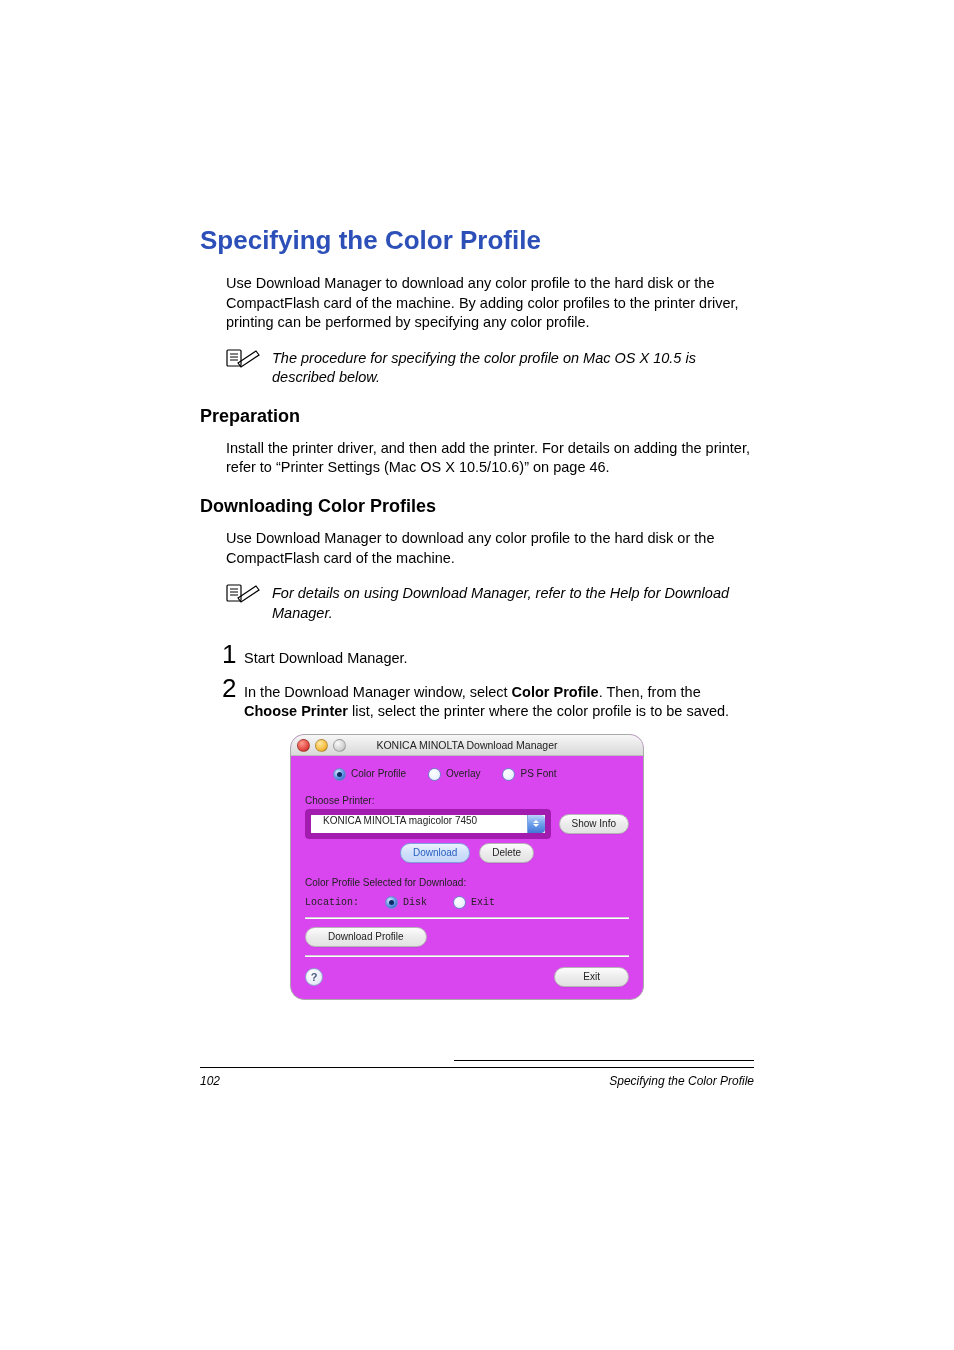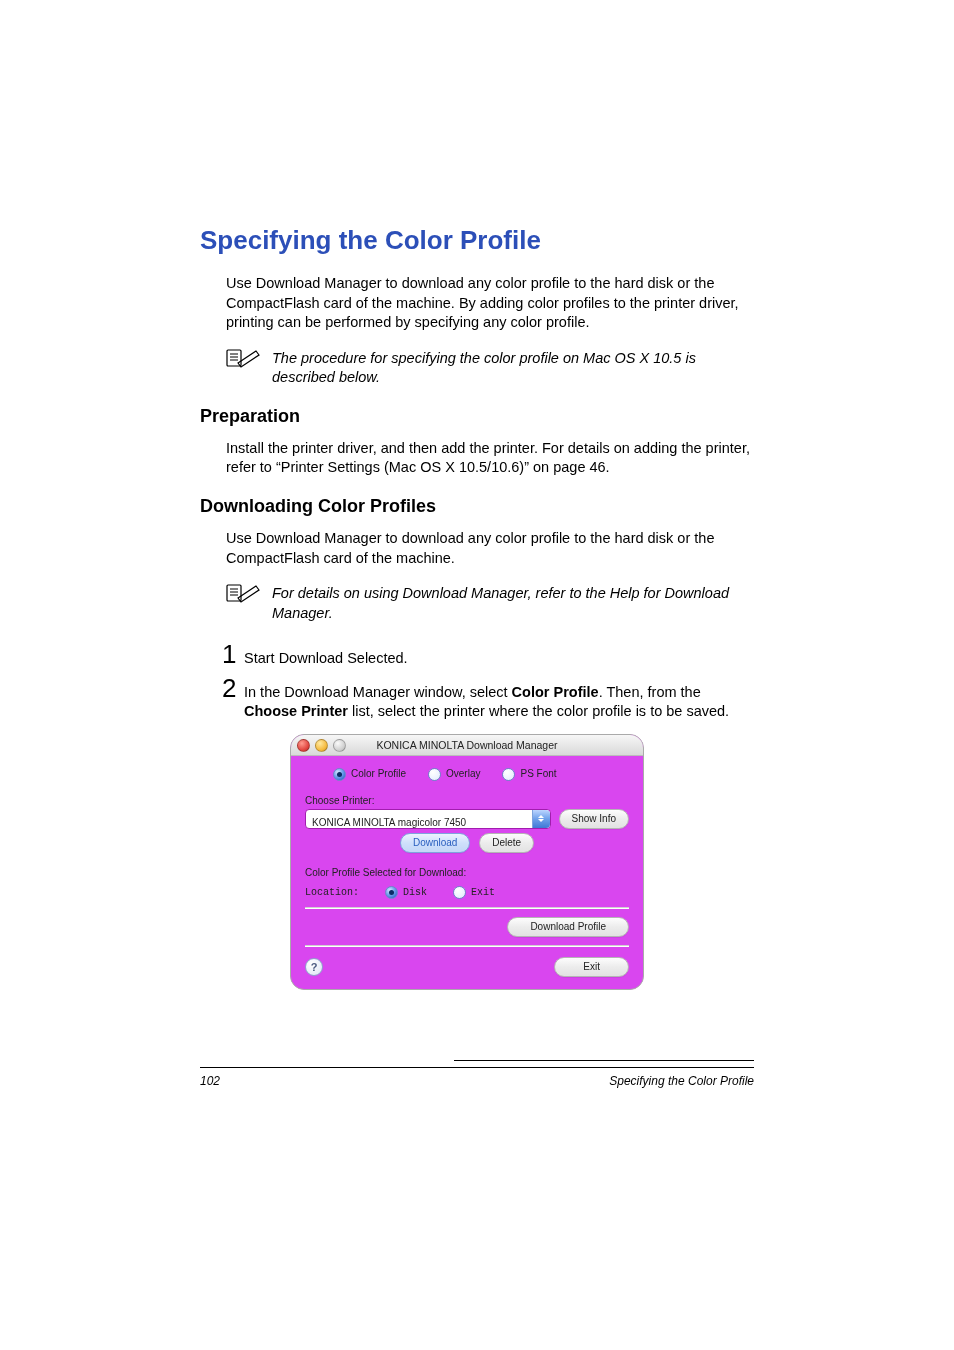--- a/index.html
+++ b/index.html
@@ -126,26 +126,26 @@
     content: "";
     position: absolute; top: 3px; left: 3px;
     width: 5px; height: 5px; border-radius: 50%;
     background: #0c2a66;
   }
   .field-label { font-size: 10px; margin-bottom: 3px; }
   .combo-row { display: flex; align-items: center; gap: 8px; margin-bottom: 4px; }
   .combo {
     flex: 1;
     height: 18px;
-    border: 1px solid #a21caf;
+    border: 6px solid #a21caf;
     border-radius: 4px;
     background: #fff;
     display: flex;
-    align-items: flex-end;
-    padding: 0 6px;
+    align-items: flex-start;
+    padding: 0 12px;
     font-size: 10px;
     position: relative;
   }
   .combo .combo-end {
     position: absolute; right: 0; top: 0; bottom: 0; width: 17px;
     background: linear-gradient(#bcd5ff,#6ea0ea 50%,#3f77d6);
     border-left: 1px solid #7ea3de;
     border-top-right-radius: 4px;
     border-bottom-right-radius: 4px;
     display: flex; flex-direction: column; align-items: center; justify-content: center;
@@ -169,21 +169,21 @@
   }
   .btn-row-center { text-align: center; margin: 4px 0 14px 0; }
   .btn-row-center .aqua-btn { margin: 0 3px; }
   .loc-row { display:flex; gap: 26px; align-items:center; margin-top: 8px; font-family: Liberation Mono, monospace; }
   .sep-groove {
     height: 0;
     border-top: 1px solid #cfcfcf;
     border-bottom: 1px solid #fff;
     margin: 8px 0;
   }
-  .dl-row { text-align: right; margin: 0 0 2px 0; }
+  .dl-row { margin: 0 0 2px 0; }
   .footer-row {
     display: flex; justify-content: space-between; align-items: center;
     margin-top: 10px;
   }
   .help-q {
     width: 16px; height: 16px; border-radius: 50%;
     border: 1px solid #8ca2cc;
     background: radial-gradient(circle at 35% 30%, #fff, #e9eef8 60%, #dde5f3);
     display:flex;align-items:center;justify-content:center;
     font-size: 11px; color:#4a5a80; font-weight:bold;
@@ -246,21 +246,21 @@
         <line x1="4" y1="10" x2="12" y2="10" stroke="#000" stroke-width="1"></line>
         <line x1="4" y1="13" x2="12" y2="13" stroke="#000" stroke-width="1"></line>
         <path d="M12 16 L30 4 L33 8 L15 20 Z" fill="none" stroke="#000" stroke-width="1.2"></path>
       </svg>
     </span>
     <div class="note-text">For details on using Download Manager, refer to the Help for Download Manager.</div>
   </div>
 
   <div class="num-row">
     <div class="num">1</div>
-    <div class="num-text">Start Download Selected.</div>
+    <div class="num-text">Start Download Manager.</div>
   </div>
 
   <div class="num-row">
     <div class="num">2</div>
     <div class="num-text">
       <span>In the Download Manager window, select </span><span class="bold">Color Profile</span><span>. Then, from the </span><span class="bold">Choose Printer</span><span> list, select the printer where the color profile is to be saved.</span>
     </div>
   </div>
 
   <div class="mac-window">

